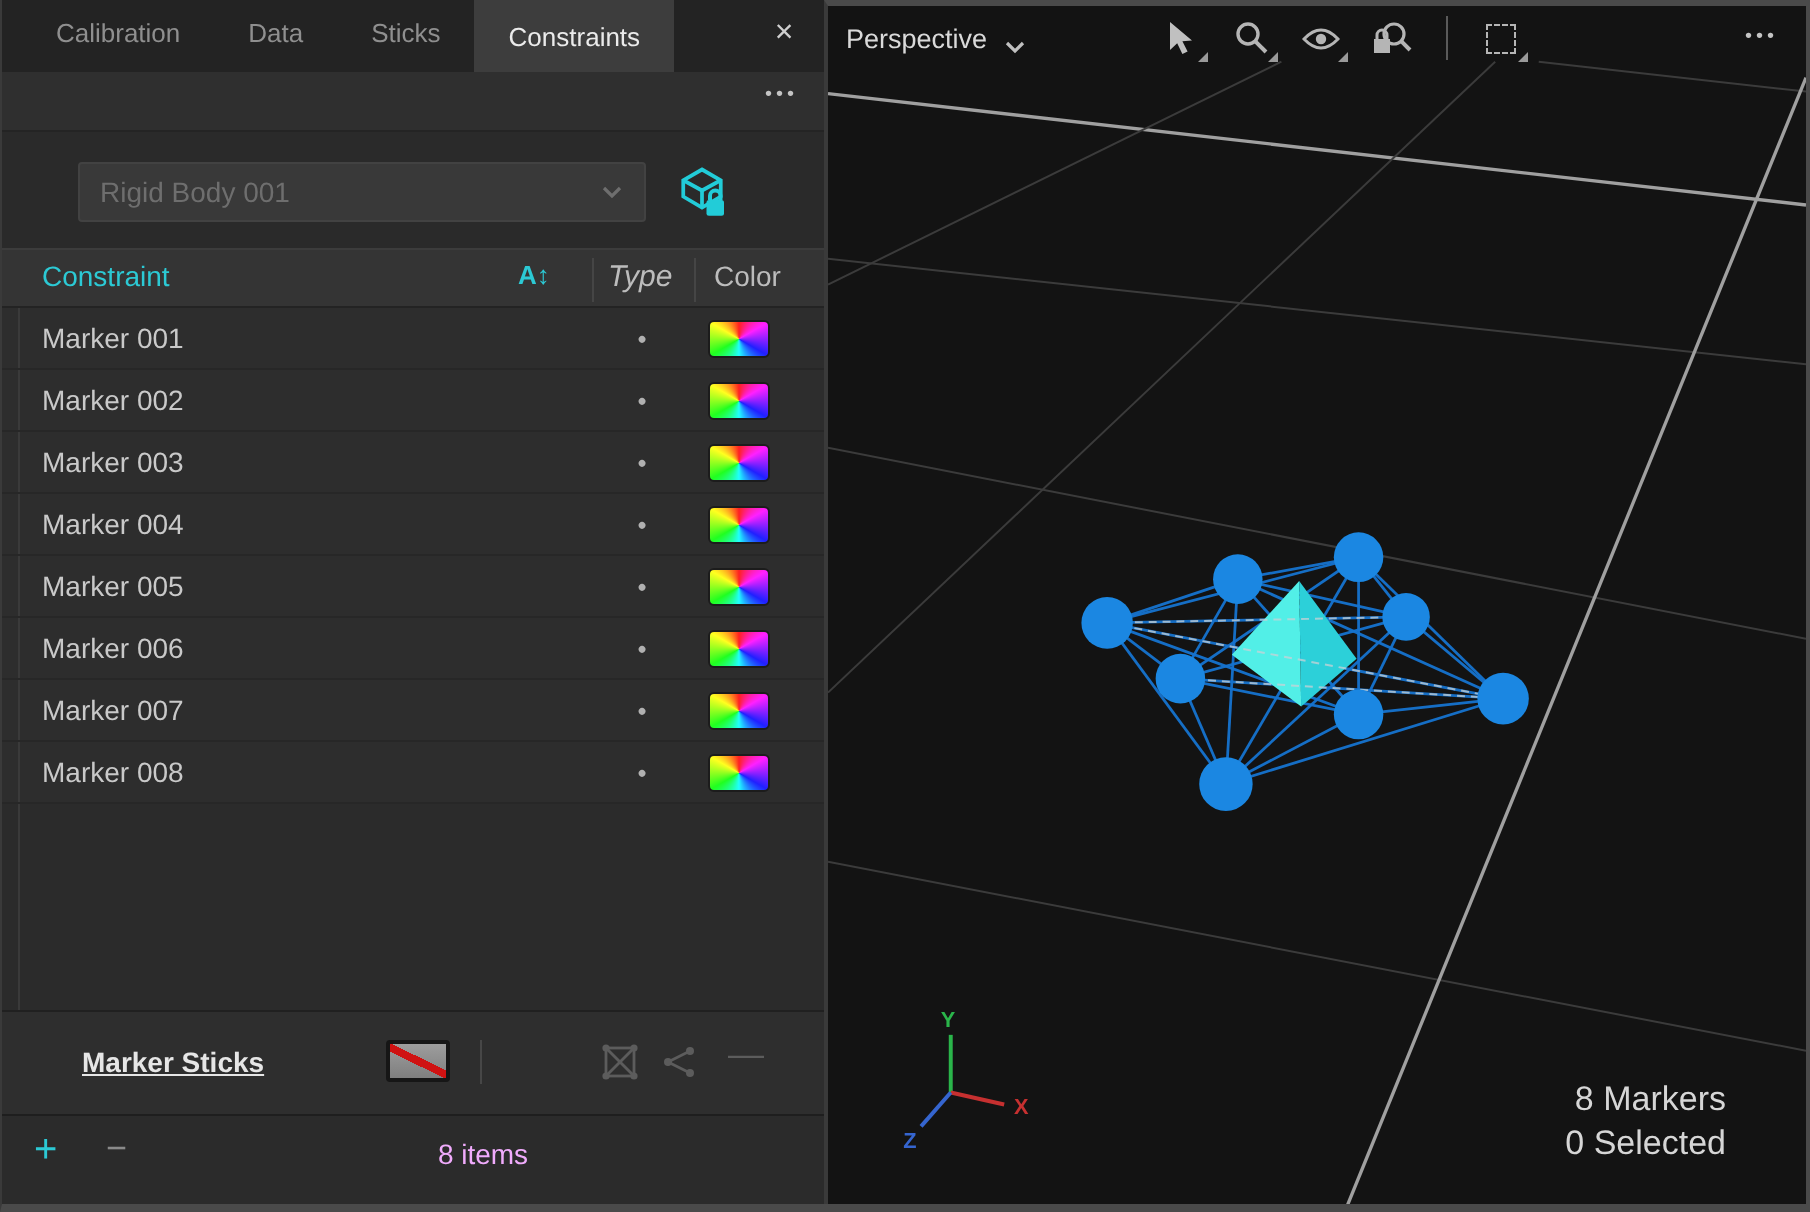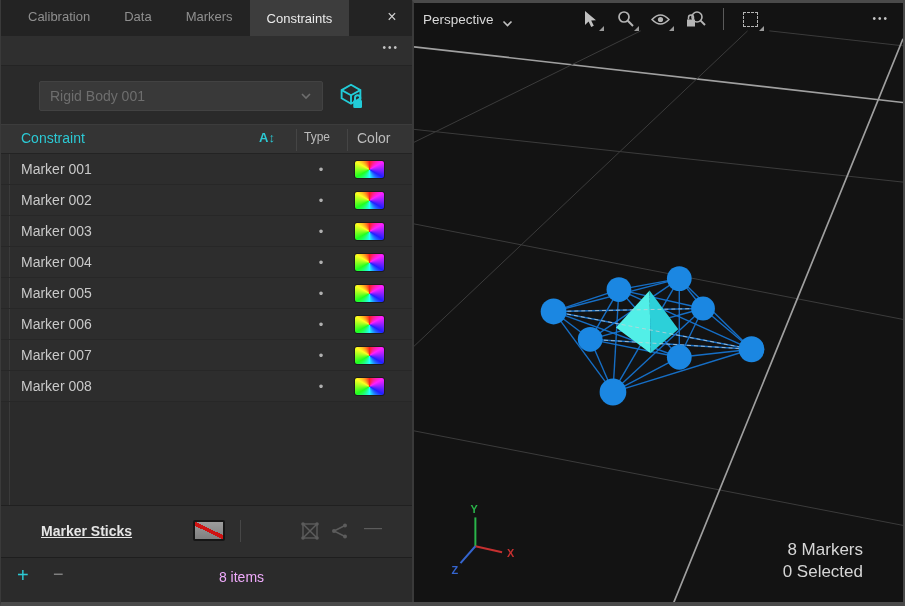--- a/index.html
+++ b/index.html
@@ -19,21 +19,21 @@
   .dd-row{position:relative;height:58px;background:#2a2a2a;}
   .dropdown{position:absolute;left:38px;top:15px;width:284px;height:30px;background:#393939;border:1px solid #424242;
             border-radius:2px;display:flex;align-items:center;padding:0 10px;color:#6e6e6e;font-size:14px;}
   .dropdown .chev{margin-left:auto;display:flex;}
   .cubelock{position:absolute;left:332px;top:13px;width:36px;height:34px;display:flex;align-items:center;justify-content:center;}
   .thead{position:relative;height:30px;background:#343434;border-top:1px solid #3c3c3c;border-bottom:1px solid #232323;}
   .thead .c-name{position:absolute;left:20px;top:5px;font-size:14px;color:#2cc9d4;}
   .thead .sort{position:absolute;left:258px;top:5px;font-size:13px;color:#2cc9d4;font-weight:bold;}
   .thead .vd1{position:absolute;left:295px;top:4px;height:22px;width:1px;background:#454545;}
   .thead .vd2{position:absolute;left:346px;top:4px;height:22px;width:1px;background:#454545;}
-  .thead .c-type{position:absolute;left:303px;top:5px;font-size:12px;color:#bcbcbc;}
+  .thead .c-type{position:absolute;left:303px;top:5px;font-size:15px;color:#bcbcbc;font-style:italic;}
   .thead .c-color{position:absolute;left:356px;top:5px;font-size:14px;color:#bcbcbc;}
   .rows{background:#2d2d2d;}
   .row{position:relative;height:31px;border-bottom:1px solid #272727;display:flex;align-items:center;}
   .row .rname{margin-left:20px;font-size:14px;color:#c9c9c9;}
   .row .rdot{position:absolute;left:308px;width:24px;text-align:center;color:#b0b0b0;font-size:13px;}
   .row .rswatch{position:absolute;left:353px;width:31px;height:19px;border-radius:3px;border:1px solid #1c1c1c;
     background:conic-gradient(from 0deg,#ff2020,#ff20ff,#2020ff,#20ffff,#20ff20,#ffff20,#ff2020);}
   .msticks{position:absolute;left:0;right:0;top:505px;height:52px;background:#2e2e2e;border-top:1px solid #202020;}
   .ms-label{position:absolute;left:40px;top:17px;font-size:14px;font-weight:bold;color:#e6e6e6;text-decoration:underline;}
   .ms-swatch{position:absolute;left:192px;top:14px;width:32px;height:21px;border:2px solid #161616;border-radius:2px;
@@ -76,21 +76,21 @@
     <div class="panel-groove"></div>
 
     <div class="tabbar">
       <div class="tab">
           <span>Calibration</span>
         </div>
       <div class="tab">
           <span>Data</span>
         </div>
       <div class="tab">
-          <span>Markers</span>
+          <span>Sticks</span>
         </div>
       <div class="tab active">
           <span>Constraints</span>
         </div>
       <div class="tab-close">×</div>
     </div>
 
     <div class="subbar">
       <div class="ellipsis">•••</div>
     </div>

